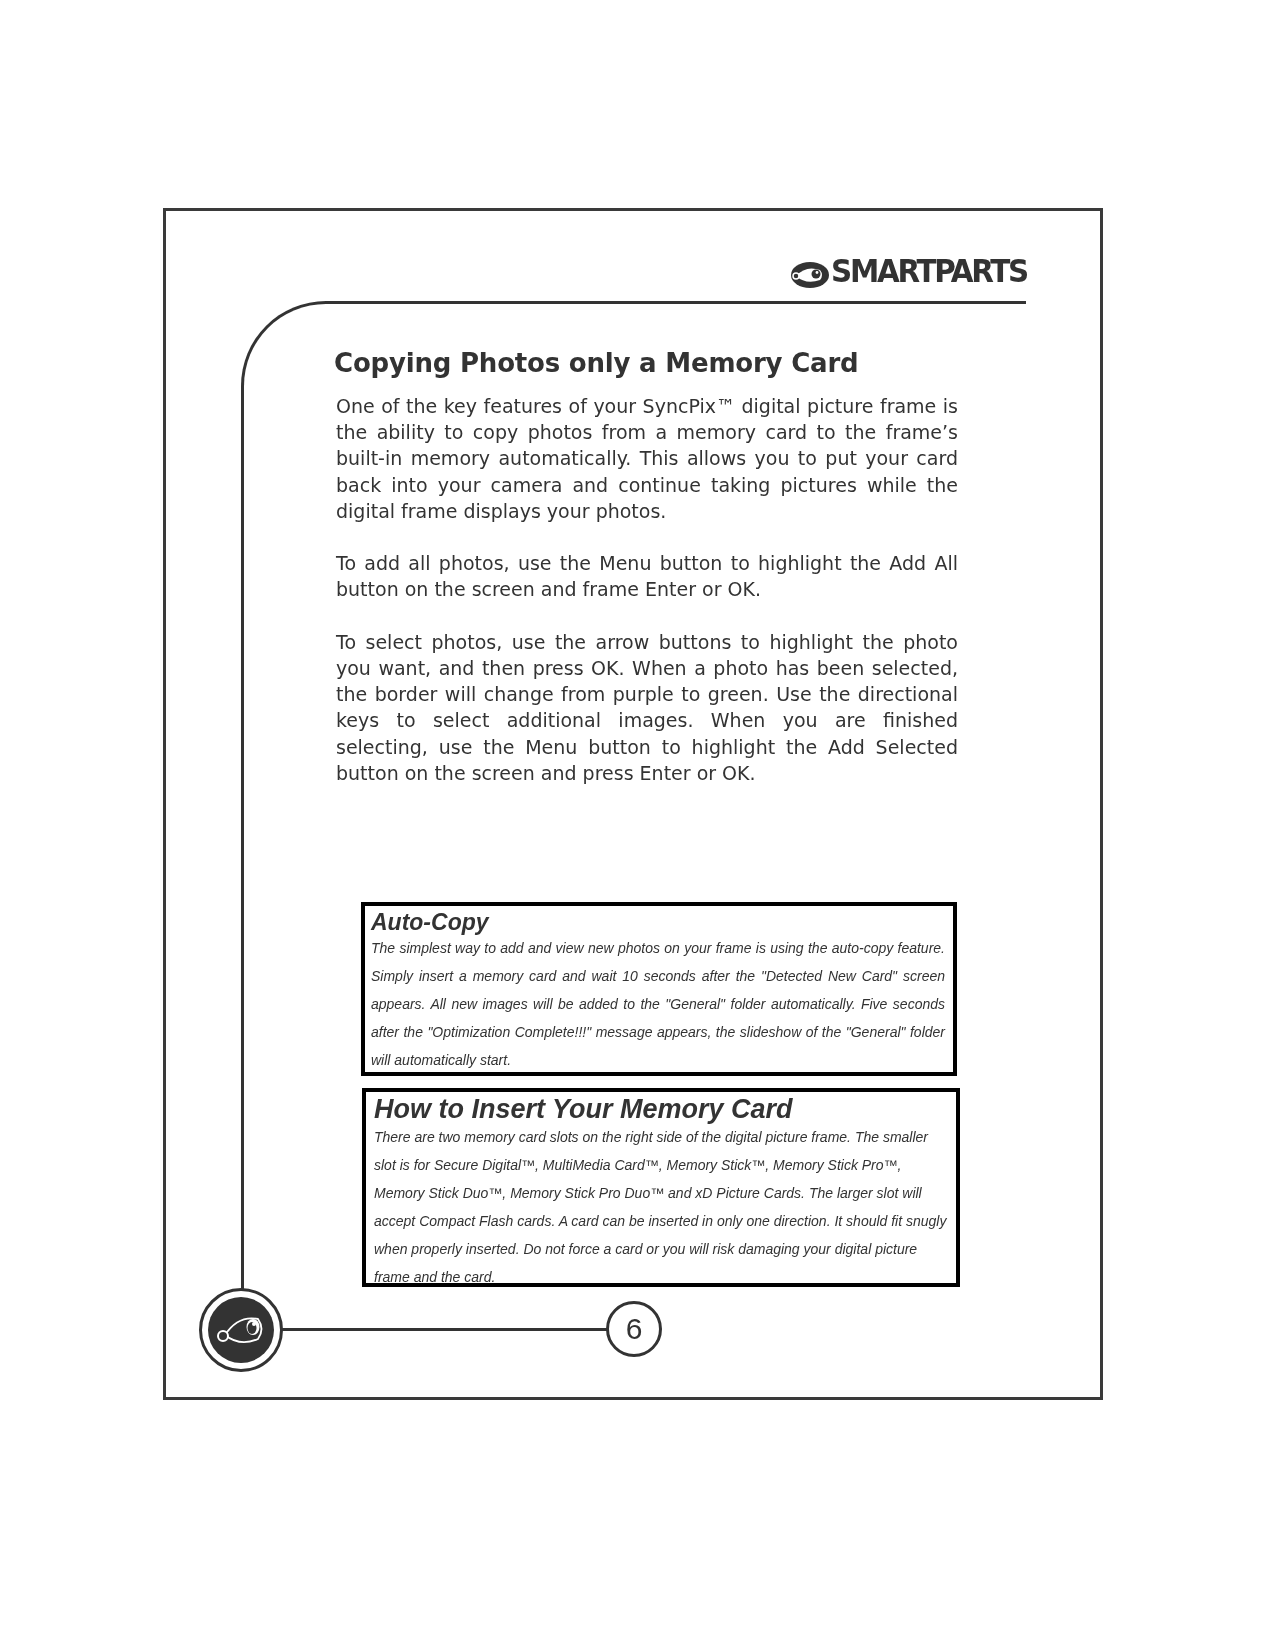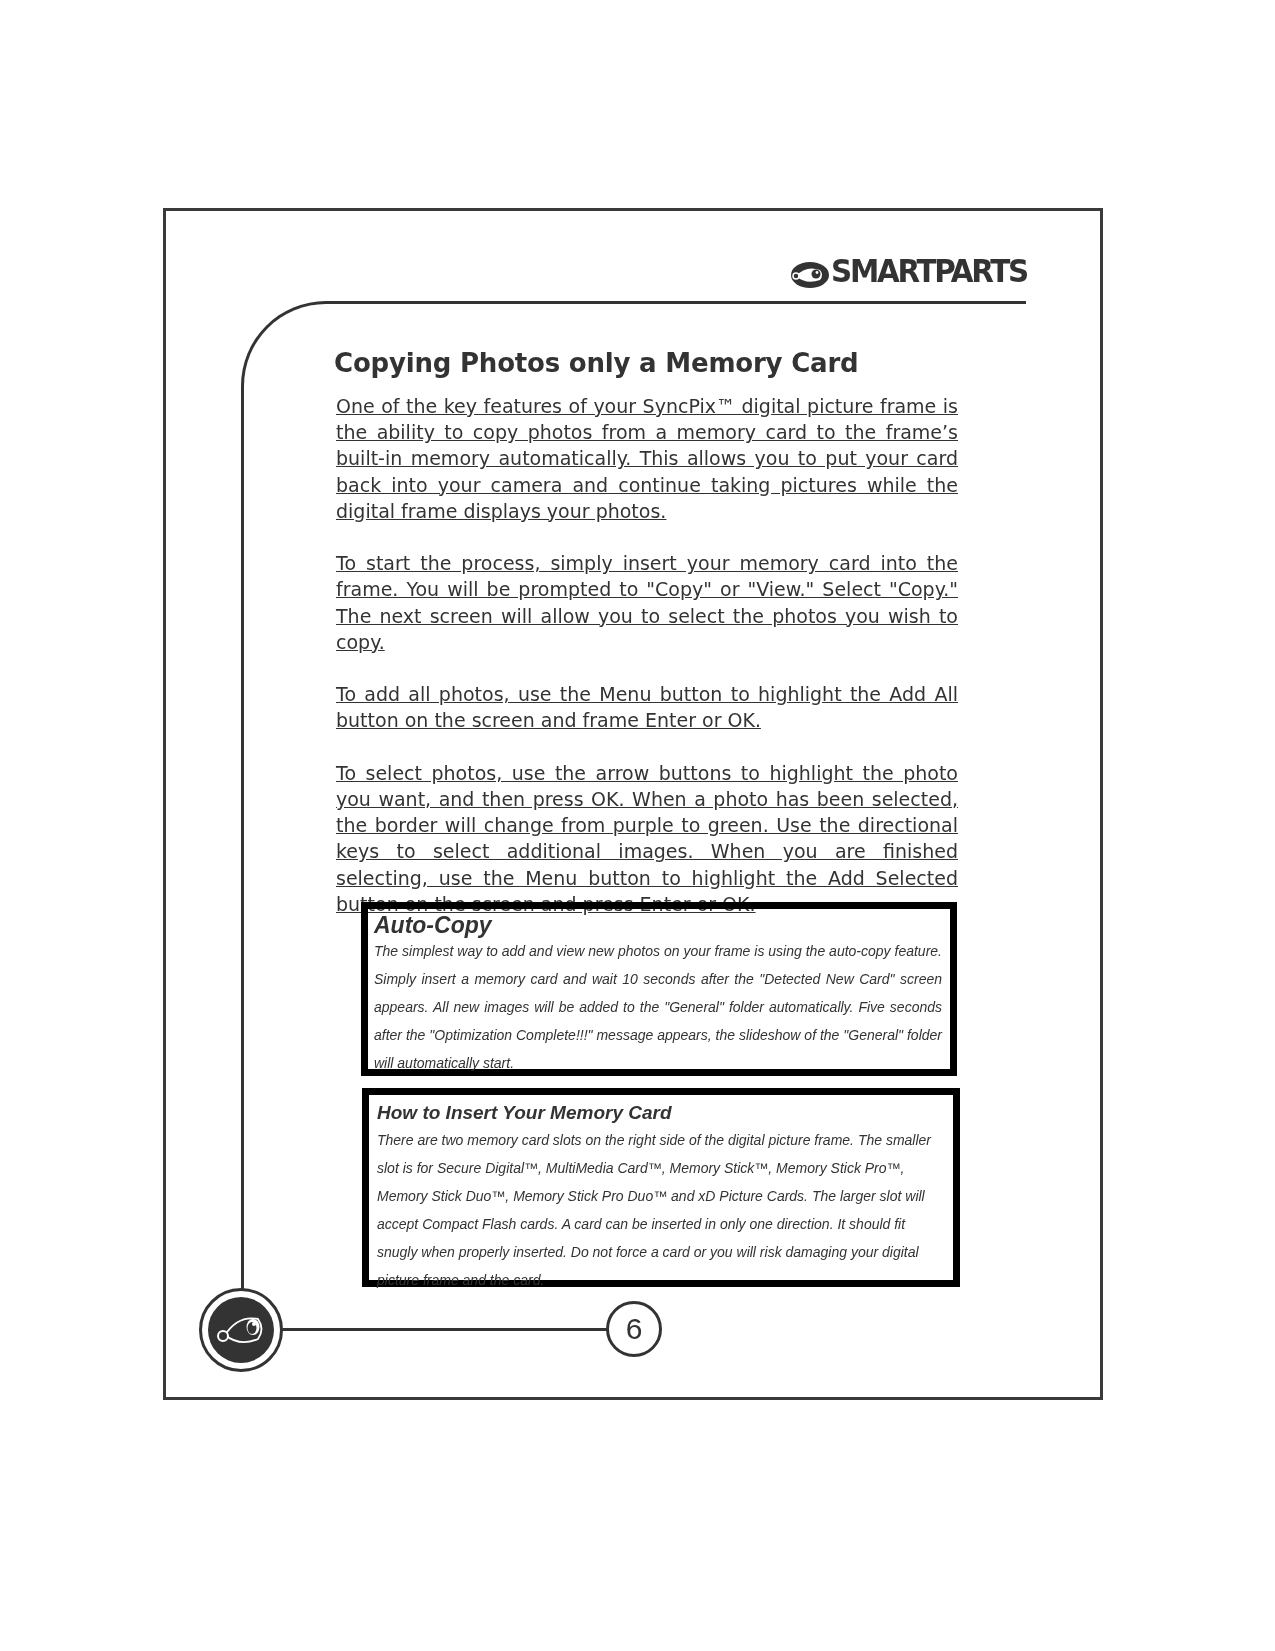--- a/index.html
+++ b/index.html
@@ -3,27 +3,27 @@
 <meta charset="utf-8">
 <style>
   html, body { margin:0; padding:0; background:#ffffff; }
   body { width:1275px; height:1651px; position:relative; overflow:hidden; color:#333333; }
   .frame { position:absolute; left:163px; top:208px; width:940px; height:1192px; border:3px solid #3a3a3a; box-sizing:border-box; }
   .logo { position:absolute; left:790px; top:253px; height:36px; display:flex; align-items:flex-end; }
   .logo-mark { width:40px; height:28px; position:relative; margin-right:1px; }
   .logo-text { font-family:"DejaVu Sans", sans-serif; font-weight:bold; font-size:32px; letter-spacing:-2.5px; color:#333; transform:scaleX(0.92); transform-origin:left center; line-height:36px; }
   .content-border { position:absolute; left:241px; top:301px; width:785px; height:1000px; border-top:3px solid #333; border-left:3px solid #333; border-top-left-radius:85px; box-sizing:border-box; }
   .title { position:absolute; left:334px; top:348px; font-family:"DejaVu Sans", sans-serif; font-weight:bold; font-size:26px; color:#333; letter-spacing:-0.2px; }
-  .body { position:absolute; left:336px; top:393px; width:622px; font-family:"DejaVu Sans", sans-serif; font-size:19px; line-height:26.2px; color:#333; text-align:justify;text-decoration:underline; }
+  .body { position:absolute; left:336px; top:393px; width:622px; font-family:"DejaVu Sans", sans-serif; font-size:19px; line-height:26.2px; color:#333; text-align:justify; }
   .body p { margin:0 0 26.2px 0; }
-  .box { position:absolute; border:7px solid #000000; box-sizing:border-box; font-family:"Liberation Sans", sans-serif; font-style:italic; color:#333; }
+  .box { position:absolute; border:4px solid #000000; box-sizing:border-box; font-family:"Liberation Sans", sans-serif; font-style:italic; color:#333; }
   .box1 { left:361px; top:902px; width:596px; height:174px; padding:4px 8px 0 6px; }
   .box2 { left:362px; top:1088px; width:598px; height:199px; padding:4px 8px 0 8px; }
   .box-title { font-weight:bold; font-size:23px; line-height:24px; }
-  .box2 .box-title { font-size:19px; line-height:27px; }
+  .box2 .box-title { font-size:27px; line-height:27px; }
   .box-text { font-size:14px; line-height:28px; }
   .box1 .box-text { text-align:justify; }
   .footer-line { position:absolute; left:282px; top:1328px; width:326px; height:3px; background:#333; }
   .footer-logo { position:absolute; left:199px; top:1288px; width:84px; height:84px; border-radius:50%; border:3px solid #333; box-sizing:border-box; background:#fff; display:flex; align-items:center; justify-content:center; }
   .footer-logo-inner { width:66px; height:66px; border-radius:50%; background:#333; position:relative; }
   .page-num { position:absolute; left:606px; top:1301px; width:56px; height:56px; border-radius:50%; border:3px solid #333; box-sizing:border-box; background:#fff; display:flex; align-items:center; justify-content:center; font-family:"Liberation Sans", sans-serif; font-size:30px; color:#333; }
 </style>
 </head>
 <body>
 
@@ -41,21 +41,20 @@
   </div>
   <span class="logo-text">SMARTPARTS</span>
 </div>
 
 <div class="content-border"></div>
 
 <h1 class="title" style="margin:0;">Copying Photos only a Memory Card</h1>
 
 <div class="body">
   <p>One of the key features of your SyncPix™ digital picture frame is the ability to copy photos from a memory card to the frame’s built-in memory automatically. This allows you to put your card back into your camera and continue taking pictures while the digital frame displays your photos.</p>
-  <p>To start the process, simply insert your memory card into the frame. You will be prompted to "Copy" or "View." Select "Copy." The next screen will allow you to select the photos you wish to copy.</p>
   <p>To add all photos, use the Menu button to highlight the Add All button on the screen and frame Enter or OK.</p>
   <p style="margin-bottom:8px;">To select photos, use the arrow buttons to highlight the photo you want, and then press OK. When a photo has been selected, the border will change from purple to green.  Use the directional keys to select additional images. When you are finished selecting, use the Menu button to highlight the Add Selected button on the screen and press Enter or OK.</p>
 </div>
 
 <div class="box box1">
   <div class="box-title">Auto-Copy</div>
   <div class="box-text">The simplest way to add and view new photos on your frame is using the auto-copy feature. Simply insert a memory card and wait 10 seconds after the "Detected New Card" screen appears. All new images will be added to the "General" folder automatically. Five seconds after the "Optimization Complete!!!" message appears, the slideshow of the "General" folder will automatically start.</div>
 </div>
 
 <div class="box box2">

